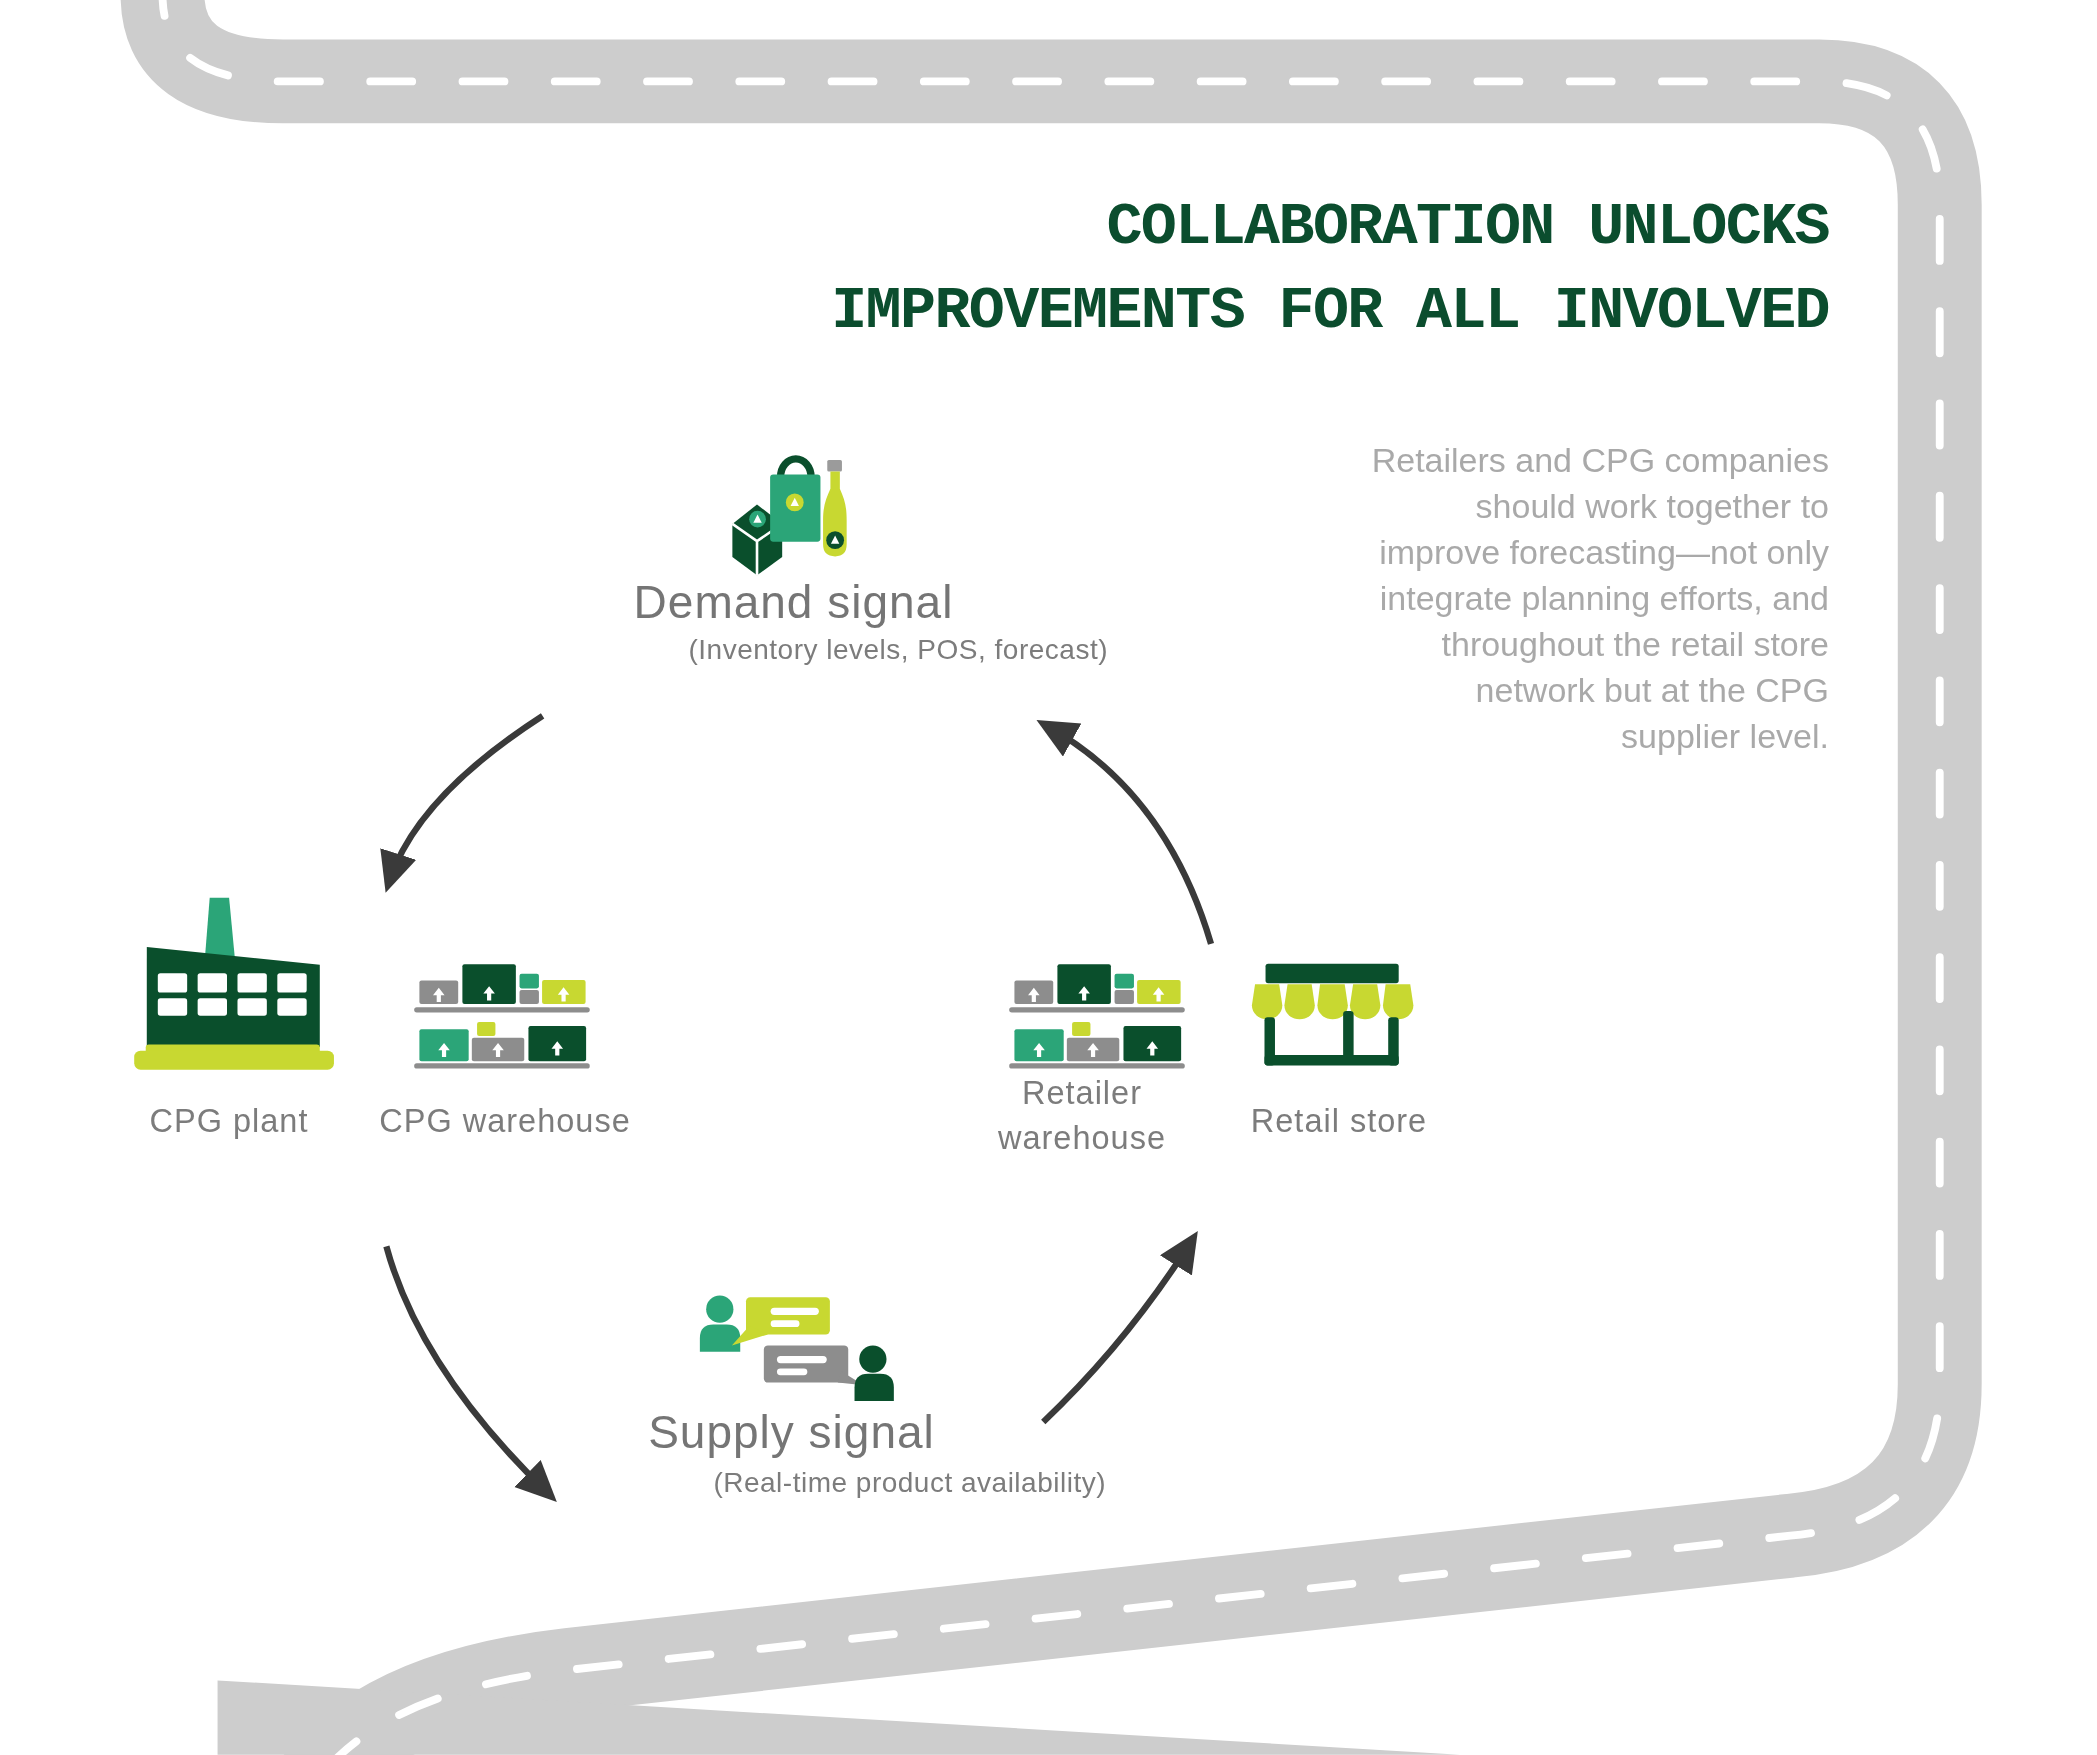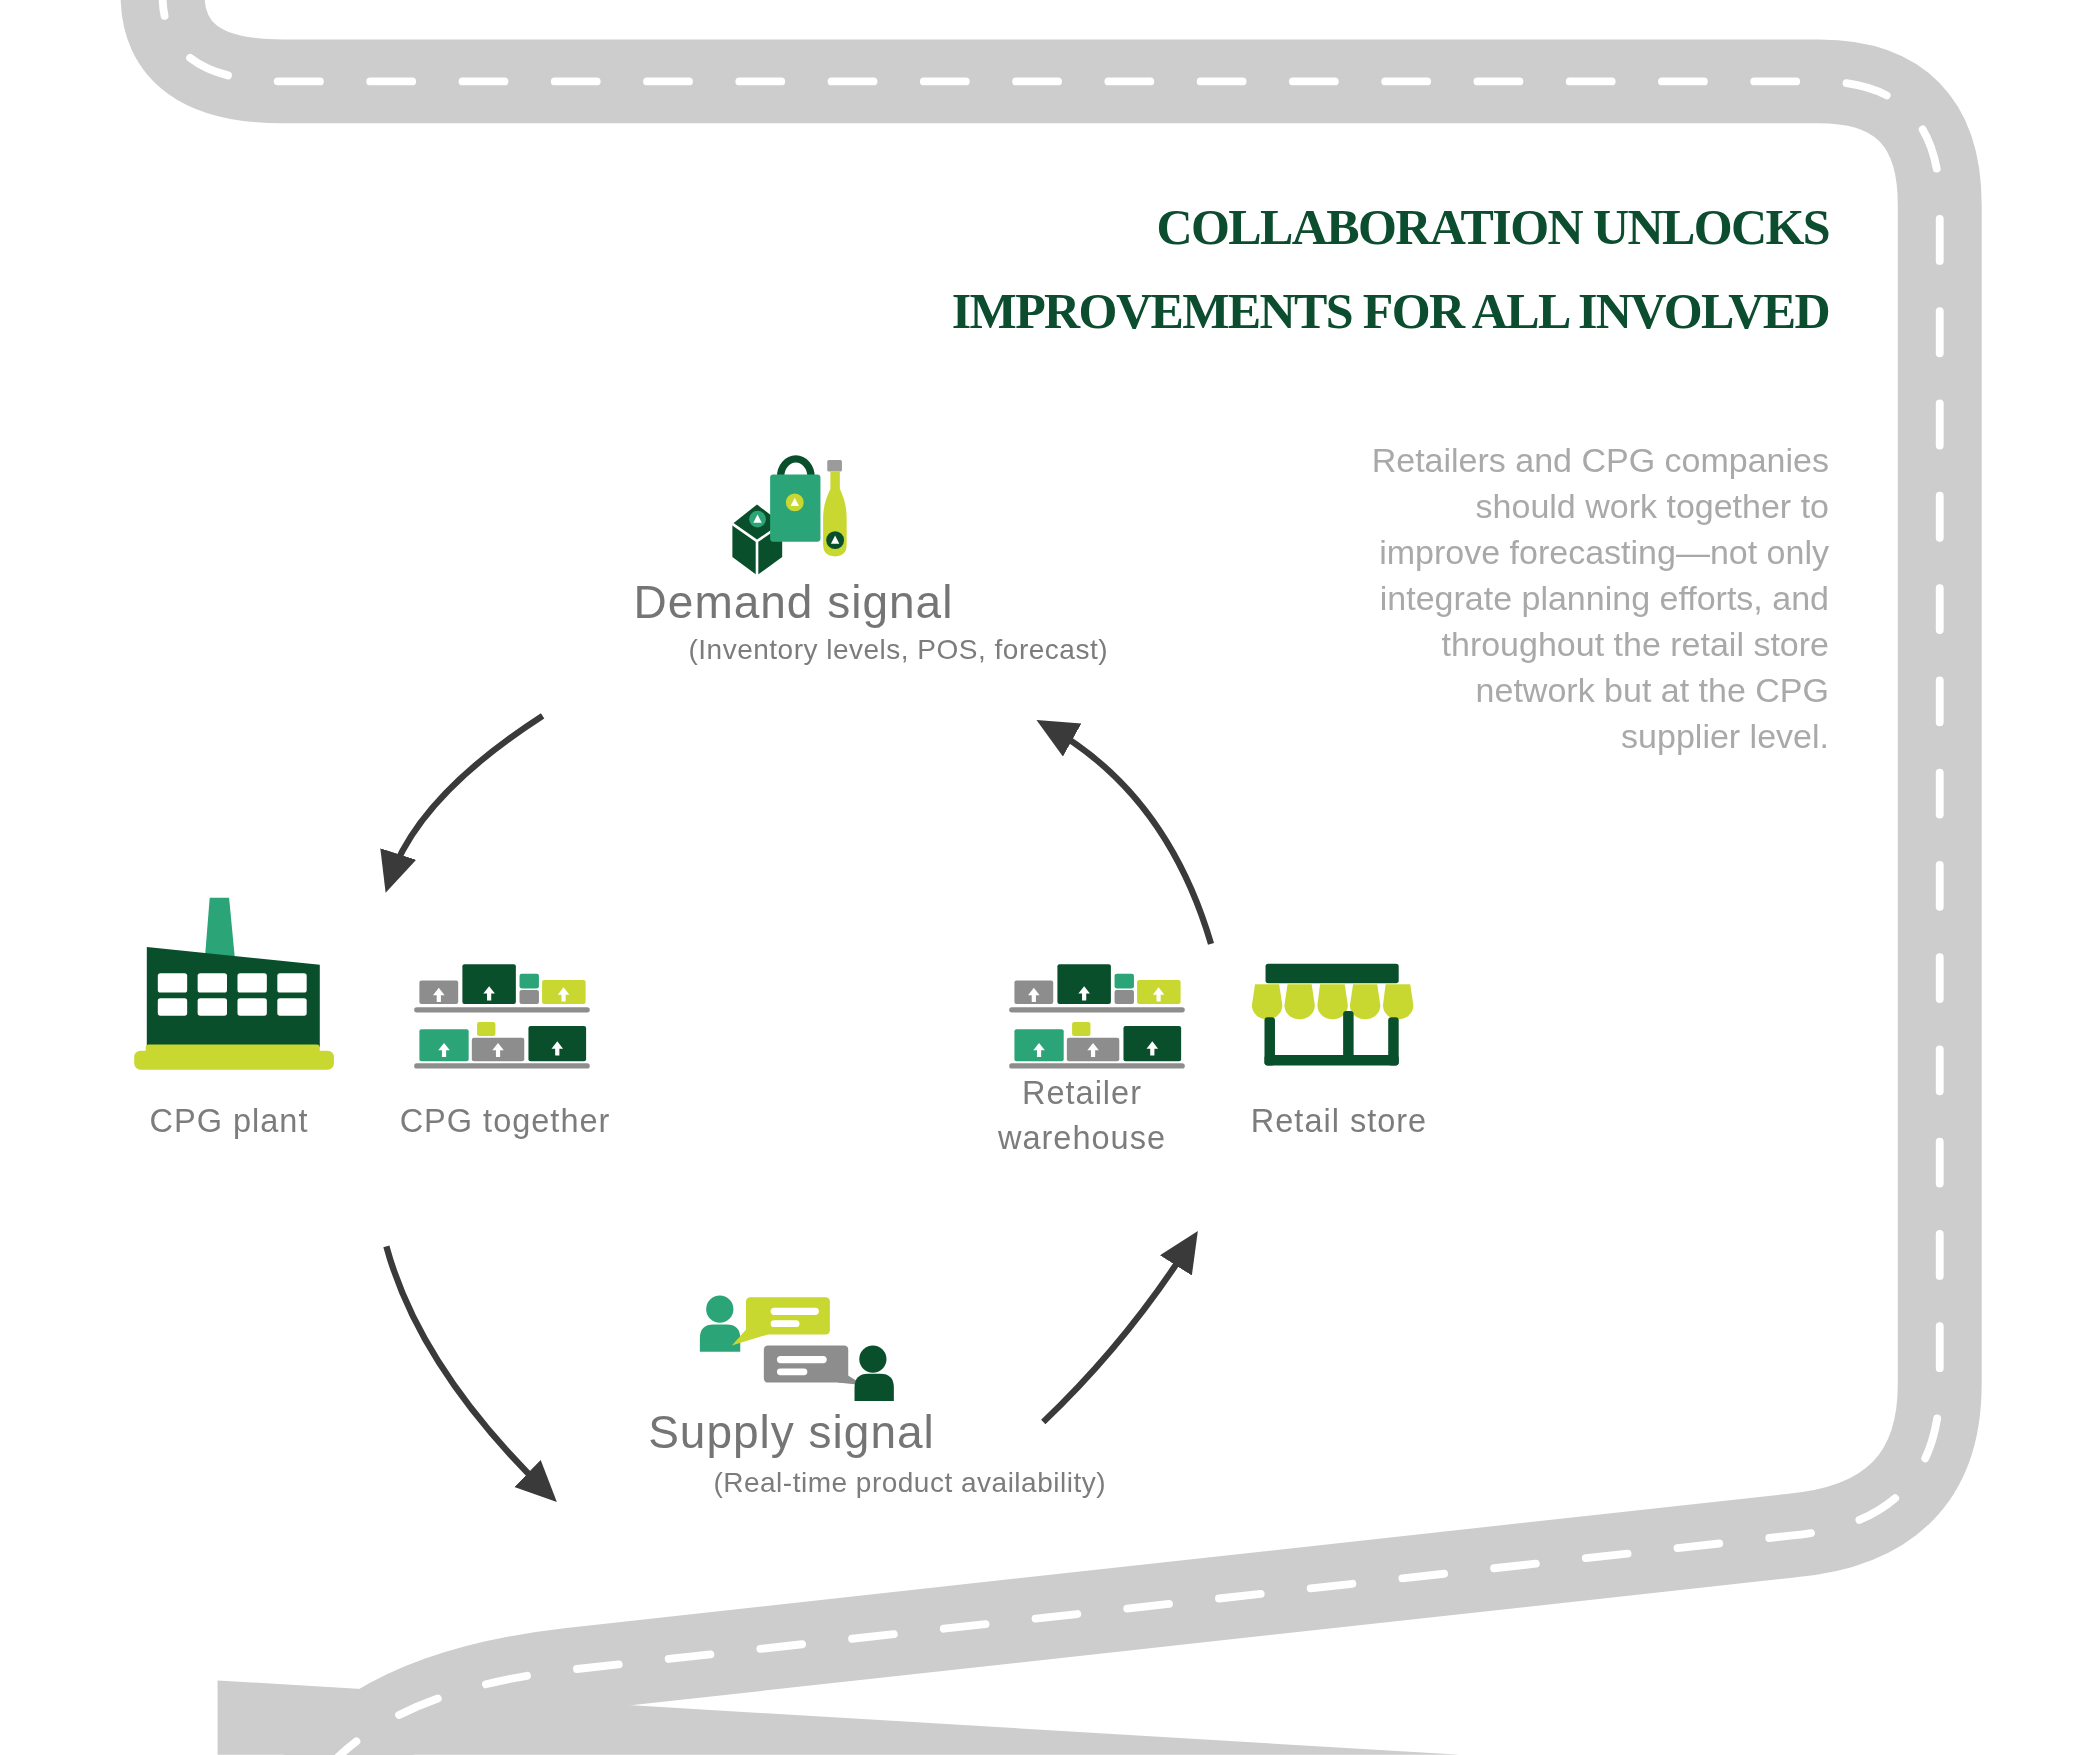--- a/index.html
+++ b/index.html
@@ -1,22 +1,22 @@
 <!DOCTYPE html>
 <html style="--title_green: #0b4d2e; --dark_green: #0a4f2c; --teal: #2ba578; --lime: #c8d831; --icon_gray: #8d8d8d; --cap_gray: #9b9b9b; --road_gray: #cdcdcd; --arrow_dark: #3a3a3a; --heading_gray: #757575; --label_gray: #7c7c7c; --body_gray: #a9a9a9; --white: #ffffff;font-size:8.4px"><head>
 <meta charset="utf-8">
 <style>
   html,body{margin:0;padding:0;background:#ffffff;}
   body{width:2097px;height:1755px;position:relative;overflow:hidden;
        font-family:"Liberation Sans",sans-serif;}
   .abs{position:absolute;}
   #road-layer,#icon-layer{position:absolute;left:0;top:0;width:2097px;height:1755px;}
   .title{right:268px;top:185px;width:1678px;text-align:right;
-         font-family:Liberation Serif, serif;font-weight:bold;
-         font-size:50px;line-height:84px;letter-spacing:-1.6px;color:var(--title_green);}
+         font-family:Liberation Mono, monospace;font-weight:bold;
+         font-size:60px;line-height:84px;letter-spacing:-1.6px;color:var(--title_green);}
   .intro{right:268px;top:397px;width:1049px;text-align:right;
          font-size:34px;line-height:46px;color:var(--body_gray);margin-top:40px;}
   .signal-title{width:629px;text-align:center;font-size:46px;letter-spacing:1px;color:var(--heading_gray);}
   .signal-sub{width:629px;text-align:right;font-size:28px;letter-spacing:0.5px;color:var(--label_gray);}
   .station-label{width:336px;text-align:center;font-size:32.5px;letter-spacing:1px;
                  line-height:45px;color:var(--label_gray);}
   #demand-title{left:479px;top:575px;}
   #demand-sub{left:479px;top:634px;}
   #supply-title{left:477px;top:1405px;}
   #supply-sub{left:477px;top:1467px;}
@@ -157,19 +157,19 @@
   <div>supplier level.</div>
 </div>
 
 <div id="demand-title" class="abs signal-title">Demand signal</div>
 <div id="demand-sub" class="abs signal-sub">(Inventory levels, POS, forecast)</div>
 
 <div id="supply-title" class="abs signal-title">Supply signal</div>
 <div id="supply-sub" class="abs signal-sub">(Real-time product availability)</div>
 
 <div id="label-cpg-plant" class="abs station-label">CPG plant</div>
-<div id="label-cpg-warehouse" class="abs station-label">CPG together</div>
+<div id="label-cpg-warehouse" class="abs station-label">CPG warehouse</div>
 <div id="label-retailer-warehouse" class="abs station-label">
   <div>Retailer</div>
   <div>warehouse</div>
 </div>
 <div id="label-retail-store" class="abs station-label">Retail store</div>
 
 
 </body></html>

